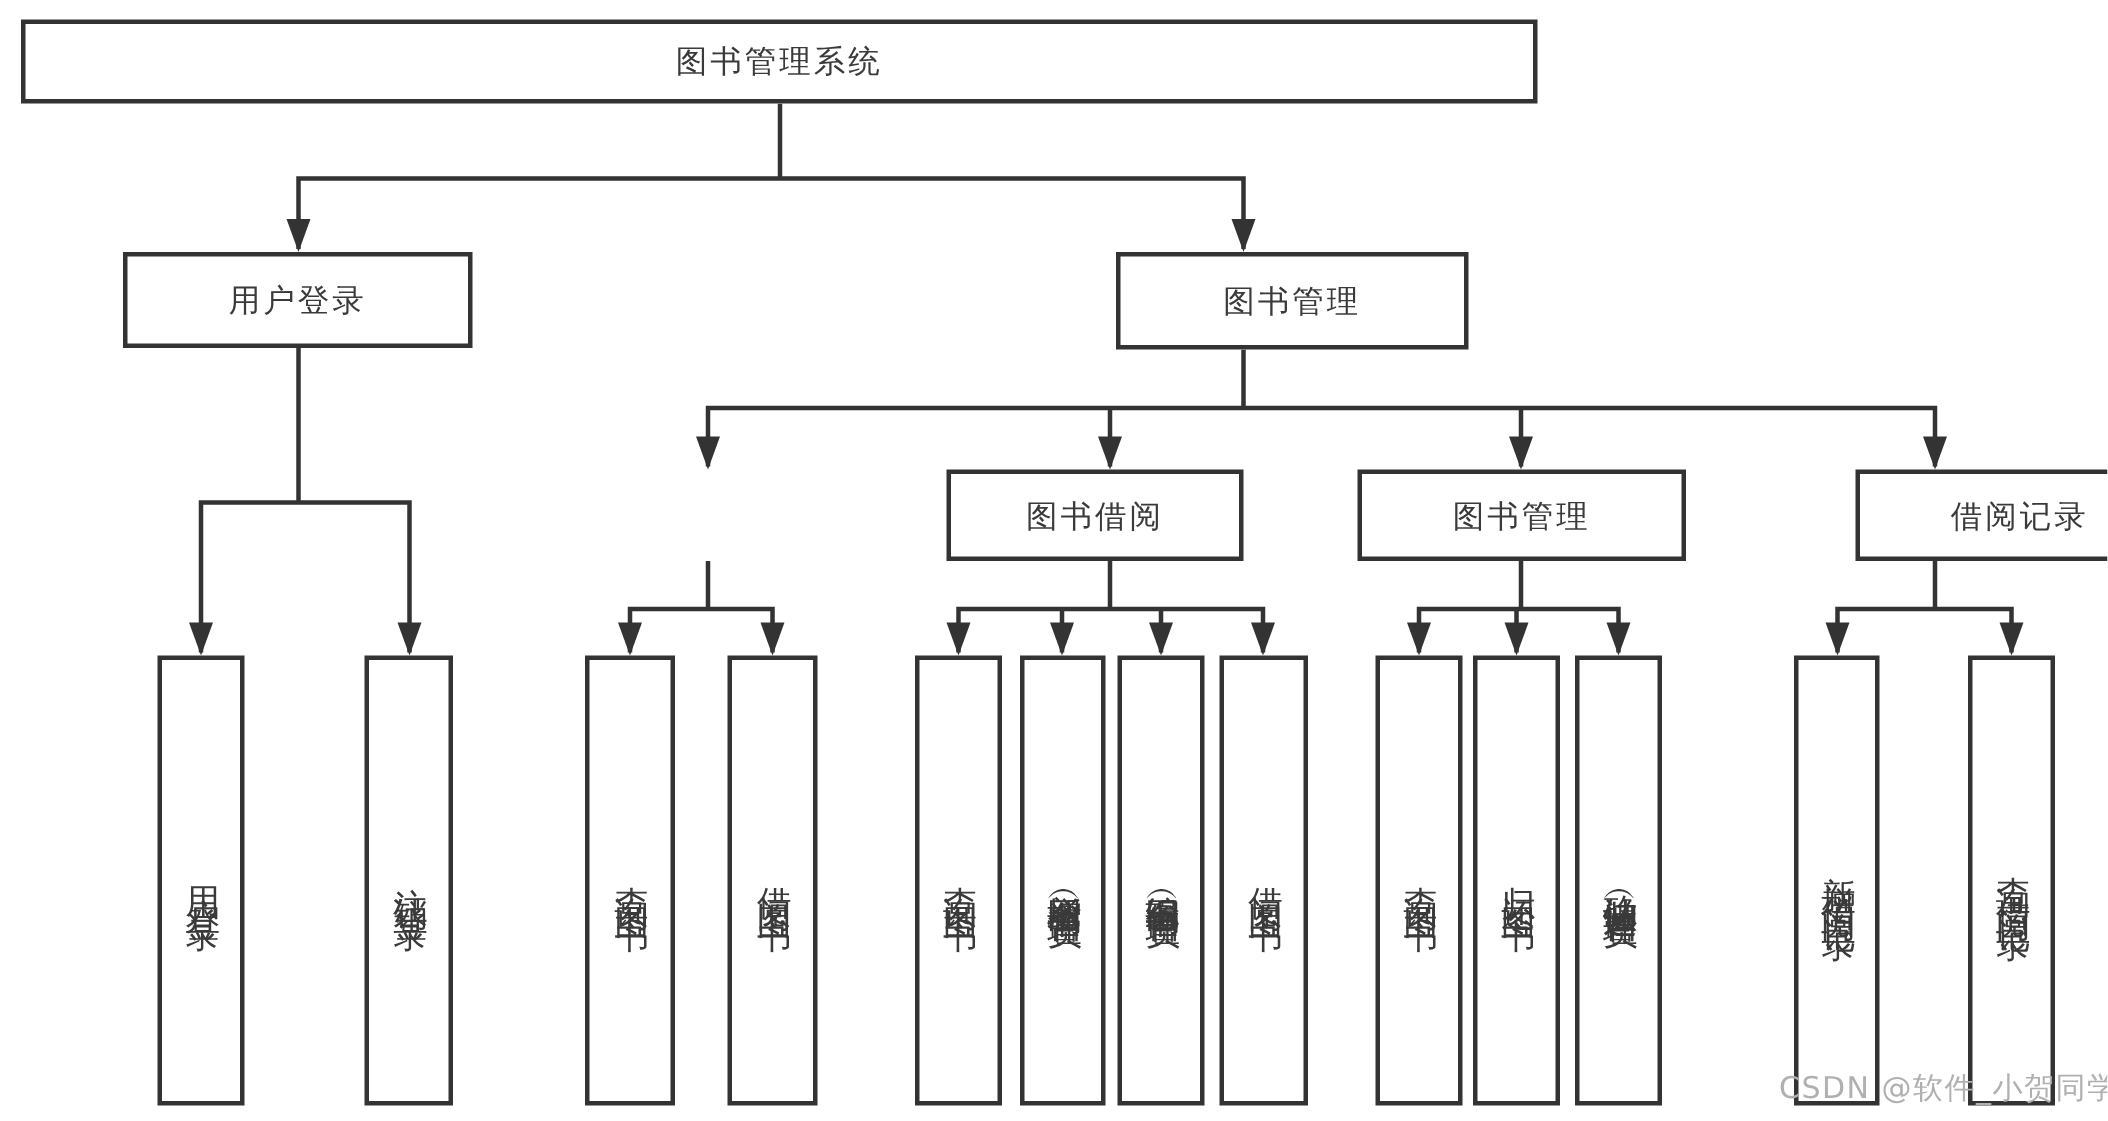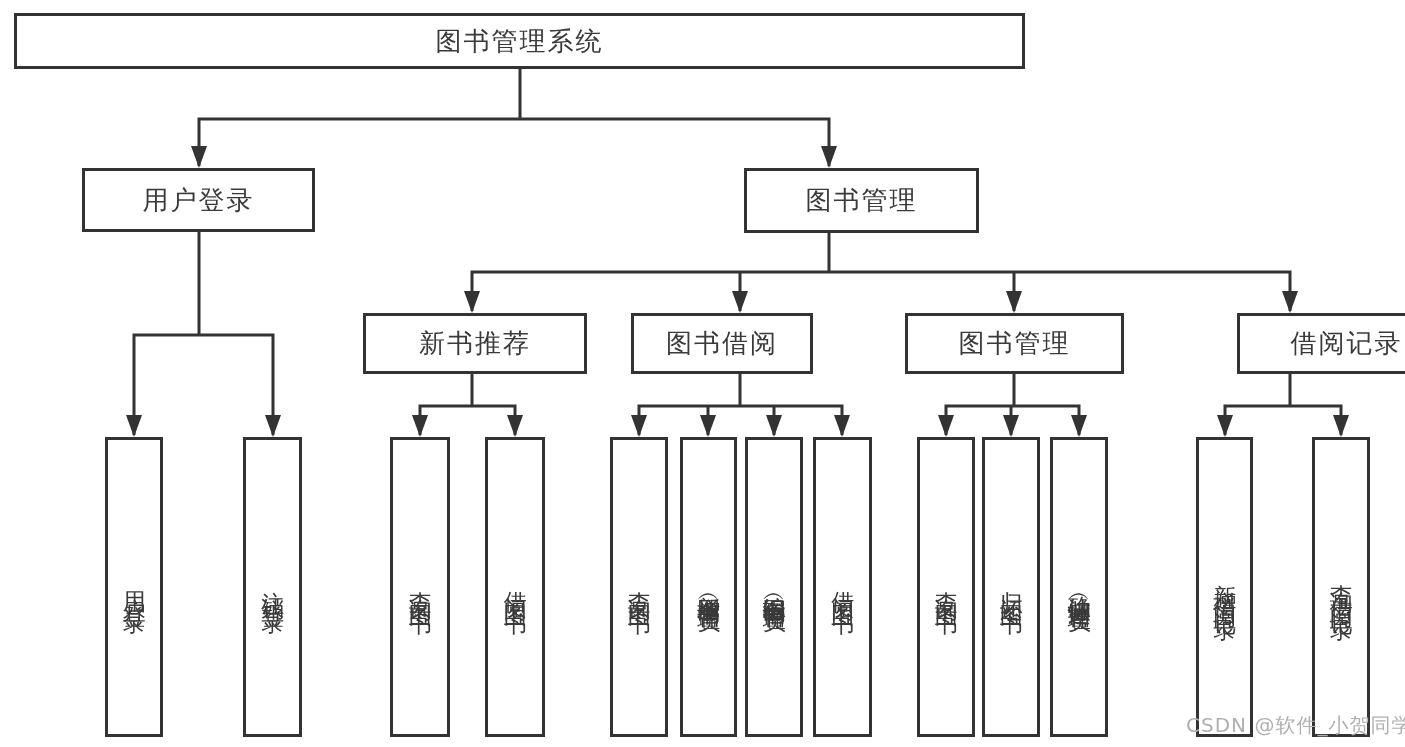--- a/index.html
+++ b/index.html
@@ -11,21 +11,21 @@
     overflow:hidden;
   }
   svg.connectors { position:absolute; left:0; top:0; width:1405px; height:747px; }
   svg.connectors path { fill:none; stroke:var(--line,#333333); stroke-width:3; }
   svg.connectors polygon { fill:var(--line,#333333); stroke:none; }
   .box {
     position:absolute; border:3px solid var(--line,#333333); background:#ffffff;
     display:flex; align-items:center; justify-content:center;
     color:var(--text,#3a3a3a);
   }
-  .h-label { font-size:26px; letter-spacing:2px; white-space:nowrap; }
+  .h-label { font-size:21px; letter-spacing:2px; white-space:nowrap; }
   .leaf .v-label {
     writing-mode:vertical-rl; text-orientation:mixed;
     font-size:23px; letter-spacing:7px; line-height:1.1; white-space:nowrap;
   }
   .leaf.long .v-label { font-size:23px; letter-spacing:2px; }
   .watermark {
     position:absolute; left:1186px; top:712px;
     font-size:20px; letter-spacing:1px; white-space:nowrap;
     color:var(--watermark,#b0b0b0);
   }
@@ -64,24 +64,21 @@
     <span class="h-label">图书管理系统</span>
   </div>
 
   <div class="box" style="left:82px;top:168px;width:233px;height:64px">
     <span class="h-label">用户登录</span>
   </div>
   <div class="box" style="left:744px;top:168px;width:235px;height:65px">
     <span class="h-label">图书管理</span>
   </div>
 
-  <div class="box" style="left:363px;top:313px;width:224px;height:61px">
-    <span class="h-label">新书推荐</span>
-  </div>
-  <div class="box" style="left:631px;top:313px;width:182px;height:61px">
+  <div class="box" style="left:631px;top:313px;width:198px;height:61px">
     <span class="h-label">图书借阅</span>
   </div>
   <div class="box" style="left:905px;top:313px;width:219px;height:61px">
     <span class="h-label">图书管理</span>
   </div>
   <div class="box" style="left:1237px;top:313px;width:219px;height:61px">
     <span class="h-label">借阅记录</span>
   </div>
 
   <div class="box leaf" style="left:105px;top:437px;width:58px;height:300px">

